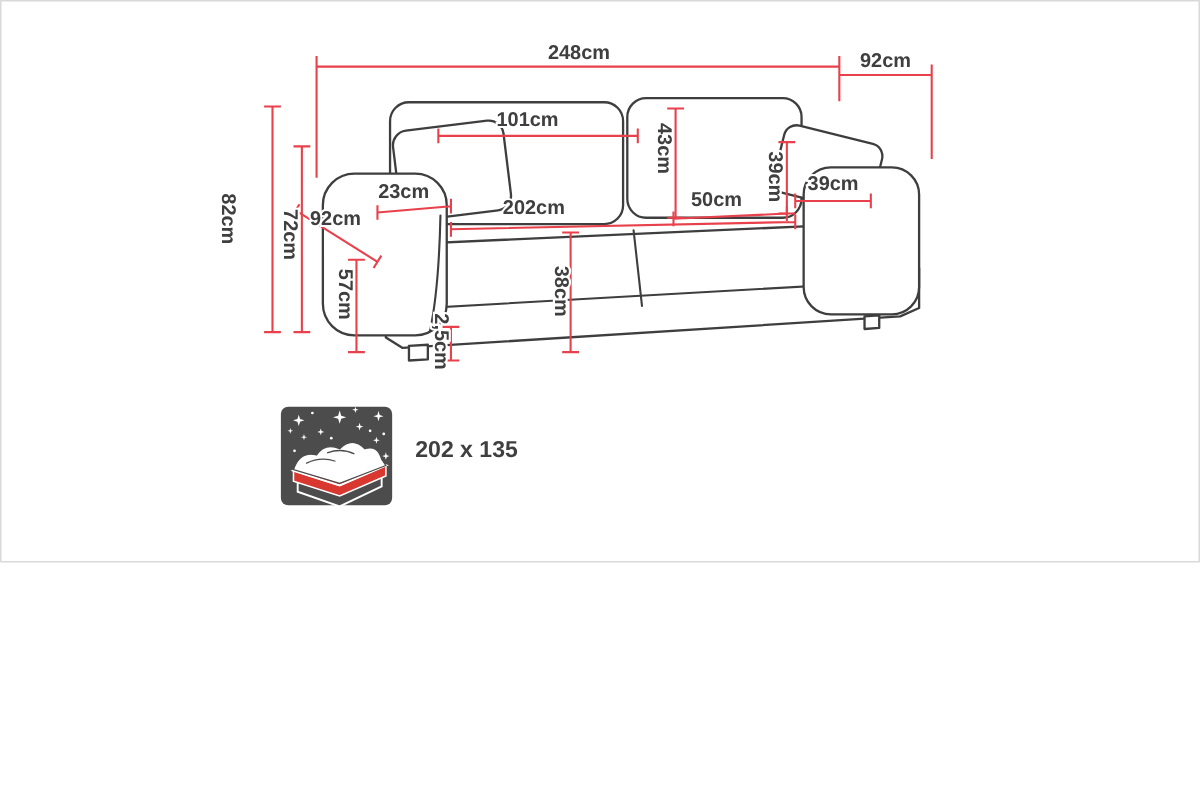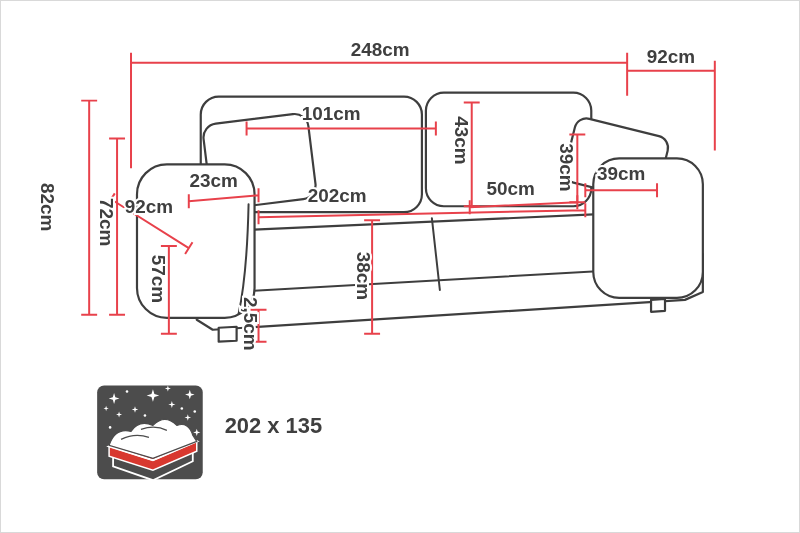--- a/index.html
+++ b/index.html
@@ -1,17 +1,17 @@
 <!DOCTYPE html>
 <html><head>
 <meta charset="utf-8">
 <style>
   html,body{margin:0;padding:0;background:#fff;}
   body{width:800px;height:533px;font-family:"Liberation Sans",sans-serif;}
-  .canvas{position:relative;width:800px;height:533px;background:#ffffff;border:1px solid #d9d9d9;box-sizing:border-box;overflow:hidden;}
+  .canvas{position:relative;width:800px;height:375px;background:#ffffff;border:1px solid #d9d9d9;box-sizing:border-box;overflow:hidden;}
   svg{display:block;width:100%;height:100%;}
   .sofa{fill:#ffffff;stroke:#3e3e3e;stroke-width:2.2;stroke-linejoin:round;stroke-linecap:round;}
   .sofa-line{fill:none;stroke:#3e3e3e;stroke-width:2;stroke-linecap:round;}
   .dim{fill:none;stroke:#e8414b;stroke-width:2;stroke-linecap:butt;}
   .lbl{font-family:"Liberation Sans",sans-serif;font-size:19px;font-weight:700;fill:#3f3f3f;paint-order:stroke;stroke:#ffffff;stroke-width:4px;text-anchor:middle;}
   .lbl-big{font-size:22px;text-anchor:start;}
   .star{fill:#ffffff;}
 </style>
 </head>
 <body>

